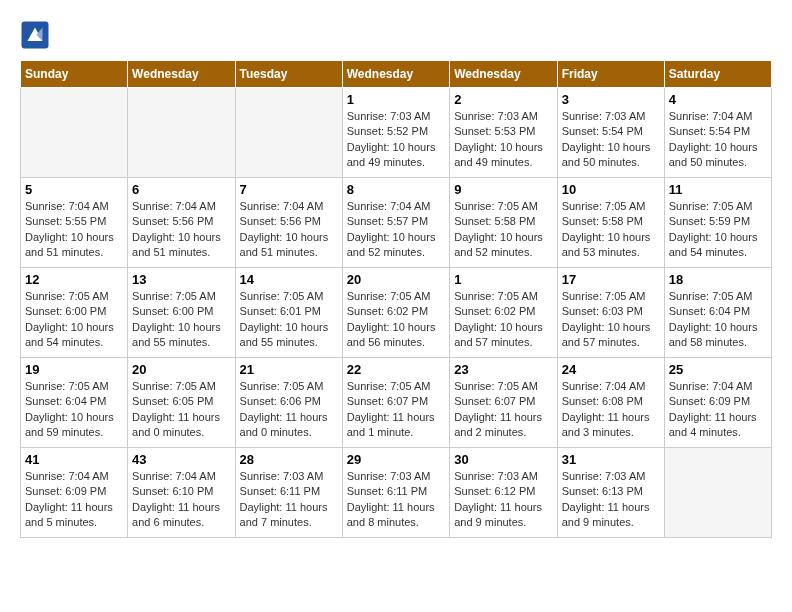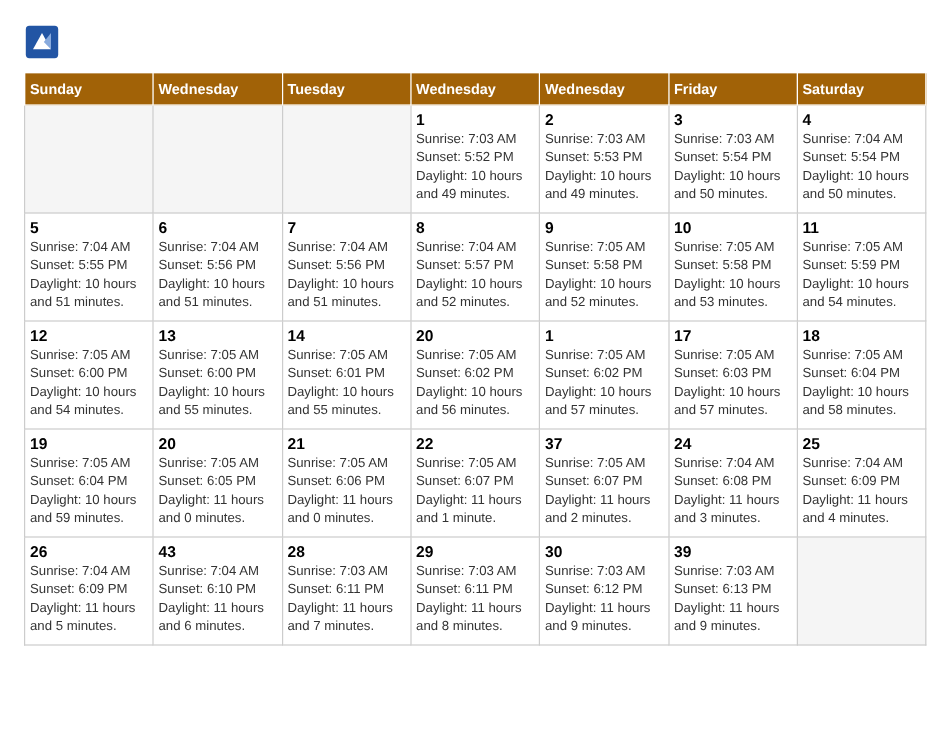--- a/index.html
+++ b/index.html
@@ -261,41 +261,41 @@
 Sunset: 6:06 PM
 Daylight: 11 hours and 0 minutes.</div>
         </td>
         <td>
           <div class="cell-num">22</div>
           <div class="cell-info" style="white-space: pre-line;">Sunrise: 7:05 AM
 Sunset: 6:07 PM
 Daylight: 11 hours and 1 minute.</div>
         </td>
         <td>
-          <div class="cell-num">37</div>
+          <div class="cell-num">23</div>
           <div class="cell-info" style="white-space: pre-line;">Sunrise: 7:05 AM
 Sunset: 6:07 PM
 Daylight: 11 hours and 2 minutes.</div>
         </td>
         <td>
           <div class="cell-num">24</div>
           <div class="cell-info" style="white-space: pre-line;">Sunrise: 7:04 AM
 Sunset: 6:08 PM
 Daylight: 11 hours and 3 minutes.</div>
         </td>
         <td>
           <div class="cell-num">25</div>
           <div class="cell-info" style="white-space: pre-line;">Sunrise: 7:04 AM
 Sunset: 6:09 PM
 Daylight: 11 hours and 4 minutes.</div>
         </td>
       </tr>
       <tr class="week-row">
         <td>
-          <div class="cell-num">26</div>
+          <div class="cell-num">41</div>
           <div class="cell-info" style="white-space: pre-line;">Sunrise: 7:04 AM
 Sunset: 6:09 PM
 Daylight: 11 hours and 5 minutes.</div>
         </td>
         <td>
           <div class="cell-num">43</div>
           <div class="cell-info" style="white-space: pre-line;">Sunrise: 7:04 AM
 Sunset: 6:10 PM
 Daylight: 11 hours and 6 minutes.</div>
         </td>
@@ -311,21 +311,21 @@
 Sunset: 6:11 PM
 Daylight: 11 hours and 8 minutes.</div>
         </td>
         <td>
           <div class="cell-num">30</div>
           <div class="cell-info" style="white-space: pre-line;">Sunrise: 7:03 AM
 Sunset: 6:12 PM
 Daylight: 11 hours and 9 minutes.</div>
         </td>
         <td>
-          <div class="cell-num">39</div>
+          <div class="cell-num">31</div>
           <div class="cell-info" style="white-space: pre-line;">Sunrise: 7:03 AM
 Sunset: 6:13 PM
 Daylight: 11 hours and 9 minutes.</div>
         </td>
         <td class="empty"></td>
       </tr>
     </tbody>
 </table>
 
 </body></html>

